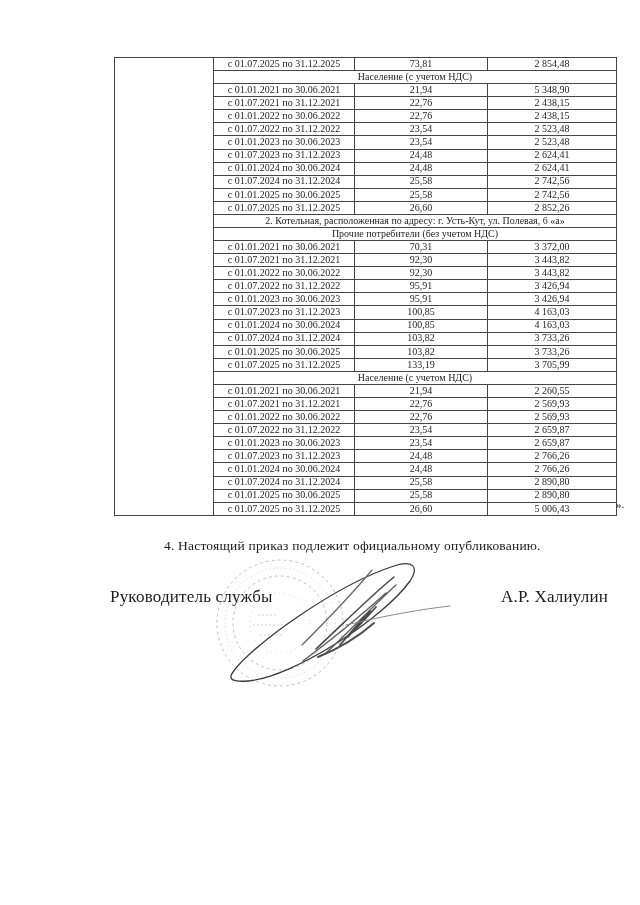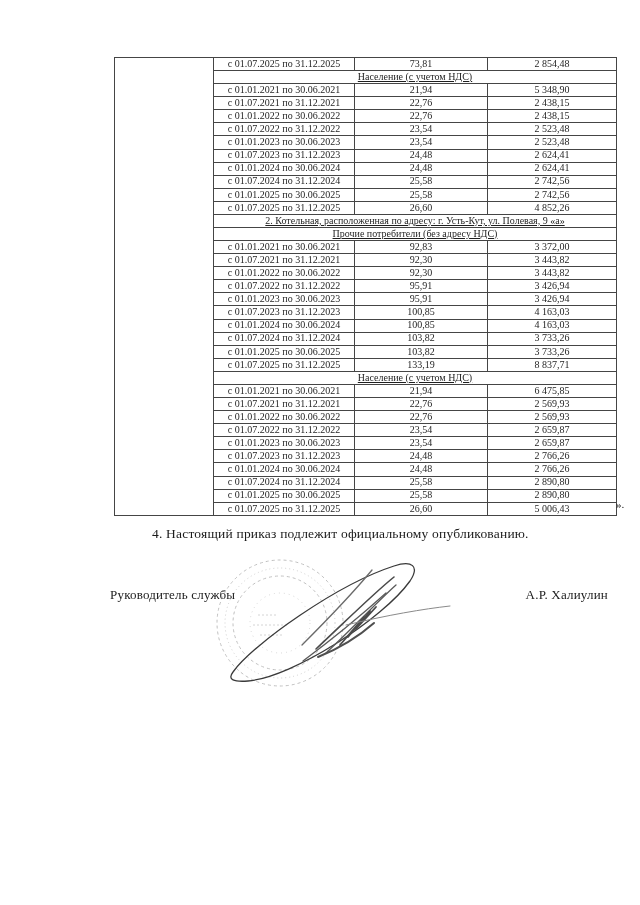--- a/index.html
+++ b/index.html
@@ -15,36 +15,36 @@
     border-collapse:collapse;table-layout:fixed;
     font-size:10px;color:#1f1f1f;
   }
   .tariff-table td{
     border:1px solid #454545;
     text-align:center;vertical-align:middle;
     padding:0 2px;line-height:1.05;height:12px;
     white-space:nowrap;overflow:hidden;
   }
   .tariff-table td.empty-col{background:#ffffff;}
-  .tariff-table td.section-cell{font-size:10px;text-decoration:underline;}
+  .tariff-table td.section-cell{font-size:10px;}
   
   .closing-mark{
     position:absolute;left:616px;top:498px;
     font-size:11px;color:#1f1f1f;
   }
   
   .para{
-    position:absolute;left:148px;top:522px;margin:4px;
+    position:absolute;left:148px;top:522px;margin:16px;
     font-size:13.5px;letter-spacing:0.2px;color:#1b1b1b;
   }
   
   .sig-row{
     position:absolute;left:110px;top:587px;width:498px;
     display:flex;justify-content:space-between;
-    font-size:13px;letter-spacing:0.2px;color:#1b1b1b;
+    font-size:17px;letter-spacing:0.2px;color:#1b1b1b;
   }
   
   .stamp-svg{
     position:absolute;left:198px;top:549px;width:266px;height:152px;
     pointer-events:none;
   }
 </style>
 </head>
 <body>
 
@@ -108,31 +108,31 @@
           <td>2 742,56</td>
         </tr>
         <tr>
           <td>с 01.01.2025 по 30.06.2025</td>
           <td>25,58</td>
           <td>2 742,56</td>
         </tr>
         <tr>
           <td>с 01.07.2025 по 31.12.2025</td>
           <td>26,60</td>
-          <td>4 852,26</td>
-        </tr>
-        <tr>
-          <td colspan="3" class="section-cell">2. Котельная, расположенная по адресу: г. Усть-Кут, ул. Полевая, 9 «а»</td>
-        </tr>
-        <tr>
-          <td colspan="3" class="section-cell">Прочие потребители (без адресу НДС)</td>
+          <td>2 852,26</td>
+        </tr>
+        <tr>
+          <td colspan="3" class="section-cell">2. Котельная, расположенная по адресу: г. Усть-Кут, ул. Полевая, 6 «а»</td>
+        </tr>
+        <tr>
+          <td colspan="3" class="section-cell">Прочие потребители (без учетом НДС)</td>
         </tr>
         <tr>
           <td>с 01.01.2021 по 30.06.2021</td>
-          <td>92,83</td>
+          <td>70,31</td>
           <td>3 372,00</td>
         </tr>
         <tr>
           <td>с 01.07.2021 по 31.12.2021</td>
           <td>92,30</td>
           <td>3 443,82</td>
         </tr>
         <tr>
           <td>с 01.01.2022 по 30.06.2022</td>
           <td>92,30</td>
@@ -164,29 +164,29 @@
           <td>3 733,26</td>
         </tr>
         <tr>
           <td>с 01.01.2025 по 30.06.2025</td>
           <td>103,82</td>
           <td>3 733,26</td>
         </tr>
         <tr>
           <td>с 01.07.2025 по 31.12.2025</td>
           <td>133,19</td>
-          <td>8 837,71</td>
+          <td>3 705,99</td>
         </tr>
         <tr>
           <td colspan="3" class="section-cell">Население (с учетом НДС)</td>
         </tr>
         <tr>
           <td>с 01.01.2021 по 30.06.2021</td>
           <td>21,94</td>
-          <td>6 475,85</td>
+          <td>2 260,55</td>
         </tr>
         <tr>
           <td>с 01.07.2021 по 31.12.2021</td>
           <td>22,76</td>
           <td>2 569,93</td>
         </tr>
         <tr>
           <td>с 01.01.2022 по 30.06.2022</td>
           <td>22,76</td>
           <td>2 569,93</td>

